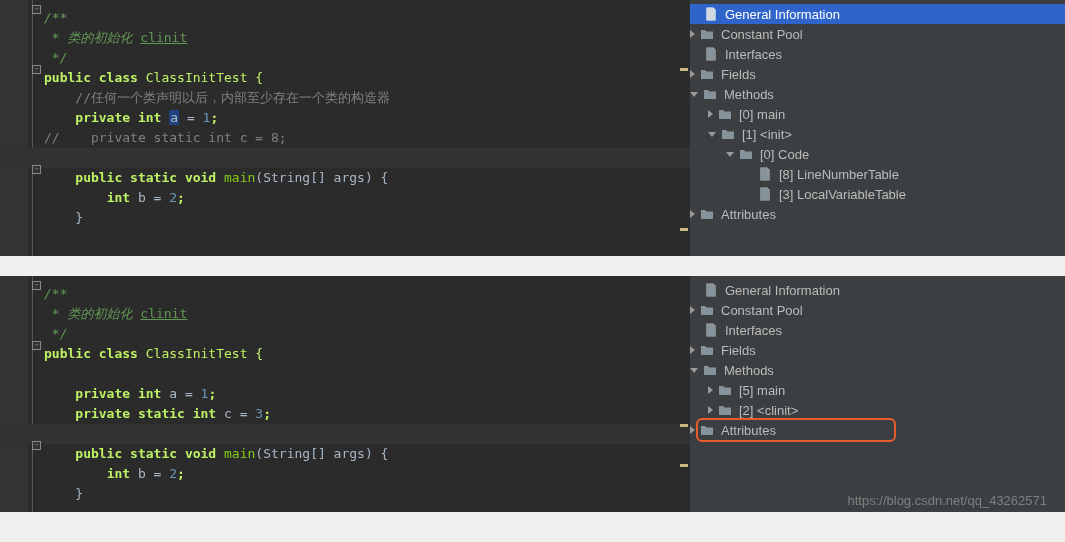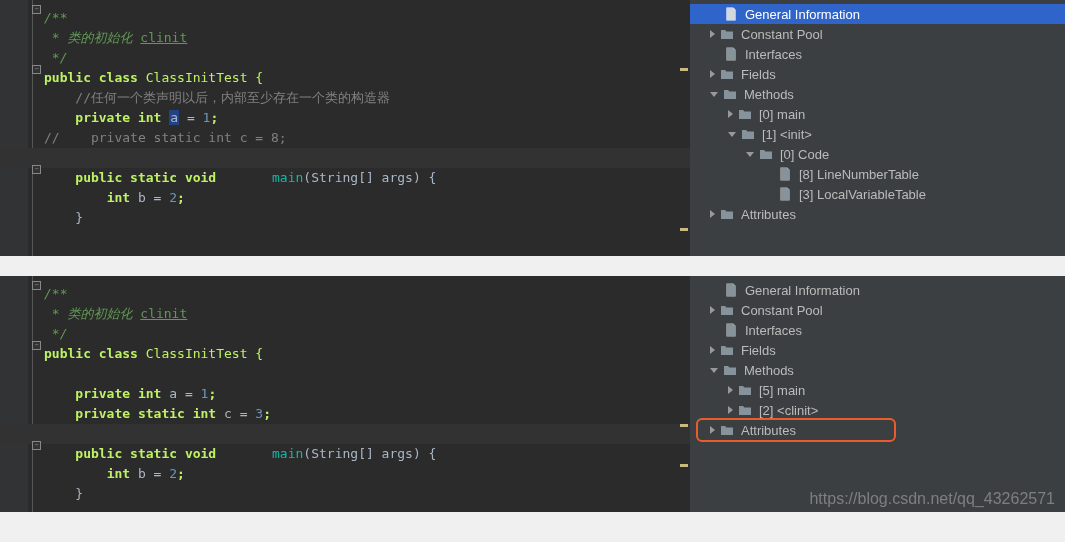--- a/index.html
+++ b/index.html
@@ -45,21 +45,21 @@
   color: #a9b7c6;
   position: relative;
 }
 .code-line.highlight { background: #323232; }
 .kw { color: #bef264; font-weight: bold; }
 .cls { color: #bef264; }
 .comment { color: #808080; }
 .jdoc { color: #629755; font-style: italic; }
 .jdoc-link { color: #629755; text-decoration: underline; }
 .num { color: #6897bb; }
-.fn { color: #14b8a6; margin-left: 48px; }
+.fn { color: #84cc16; }
 .sel-bg { background: #214283; color: #a9b7c6; padding: 0 1px; }
 .fold-marker {
   position: absolute;
   left: 32px;
   width: 9px;
   height: 9px;
   border: 1px solid #888;
   background: #313335;
   font-size: 7px;
   line-height: 7px;
@@ -78,21 +78,21 @@
   background: #3c3f41;
   color: #bbbbbb;
   padding-top: 4px;
   font-family: -apple-system, 'Segoe UI', sans-serif;
   font-size: 13px;
 }
 .tree-row {
   display: flex;
   align-items: center;
   height: 20px;
-  padding-left: 20px;
+  padding-left: 0;
 }
 .tree-row.selected {
   background: #2f65ca;
   color: #fff;
 }
 .tree-indent { display: inline-block; }
 .arrow {
   width: 0; height: 0;
   display: inline-block;
   margin-right: 4px;
@@ -119,25 +119,25 @@
 .folder-icon svg { fill: #87939a; }
 .file-icon svg { fill: #87939a; }
 .selected .folder-icon svg, .selected .file-icon svg { fill: #d0d8e0; }
 .highlight-box {
   border: 2px solid #e85d2c;
   border-radius: 6px;
   position: absolute;
 }
 .watermark {
   position: absolute;
-  right: 10px;
+  right: 18px;
   bottom: 4px;
   color: #999;
   font-family: sans-serif;
-  font-size: 16px;
+  font-size: 13px;
   opacity: 0.7;
 }
 </style>
 </head>
 <body>
 
 <div class="panel" id="panel1">
   <div class="editor">
     <div class="gutter"></div>
     <div class="fold-line"></div>

